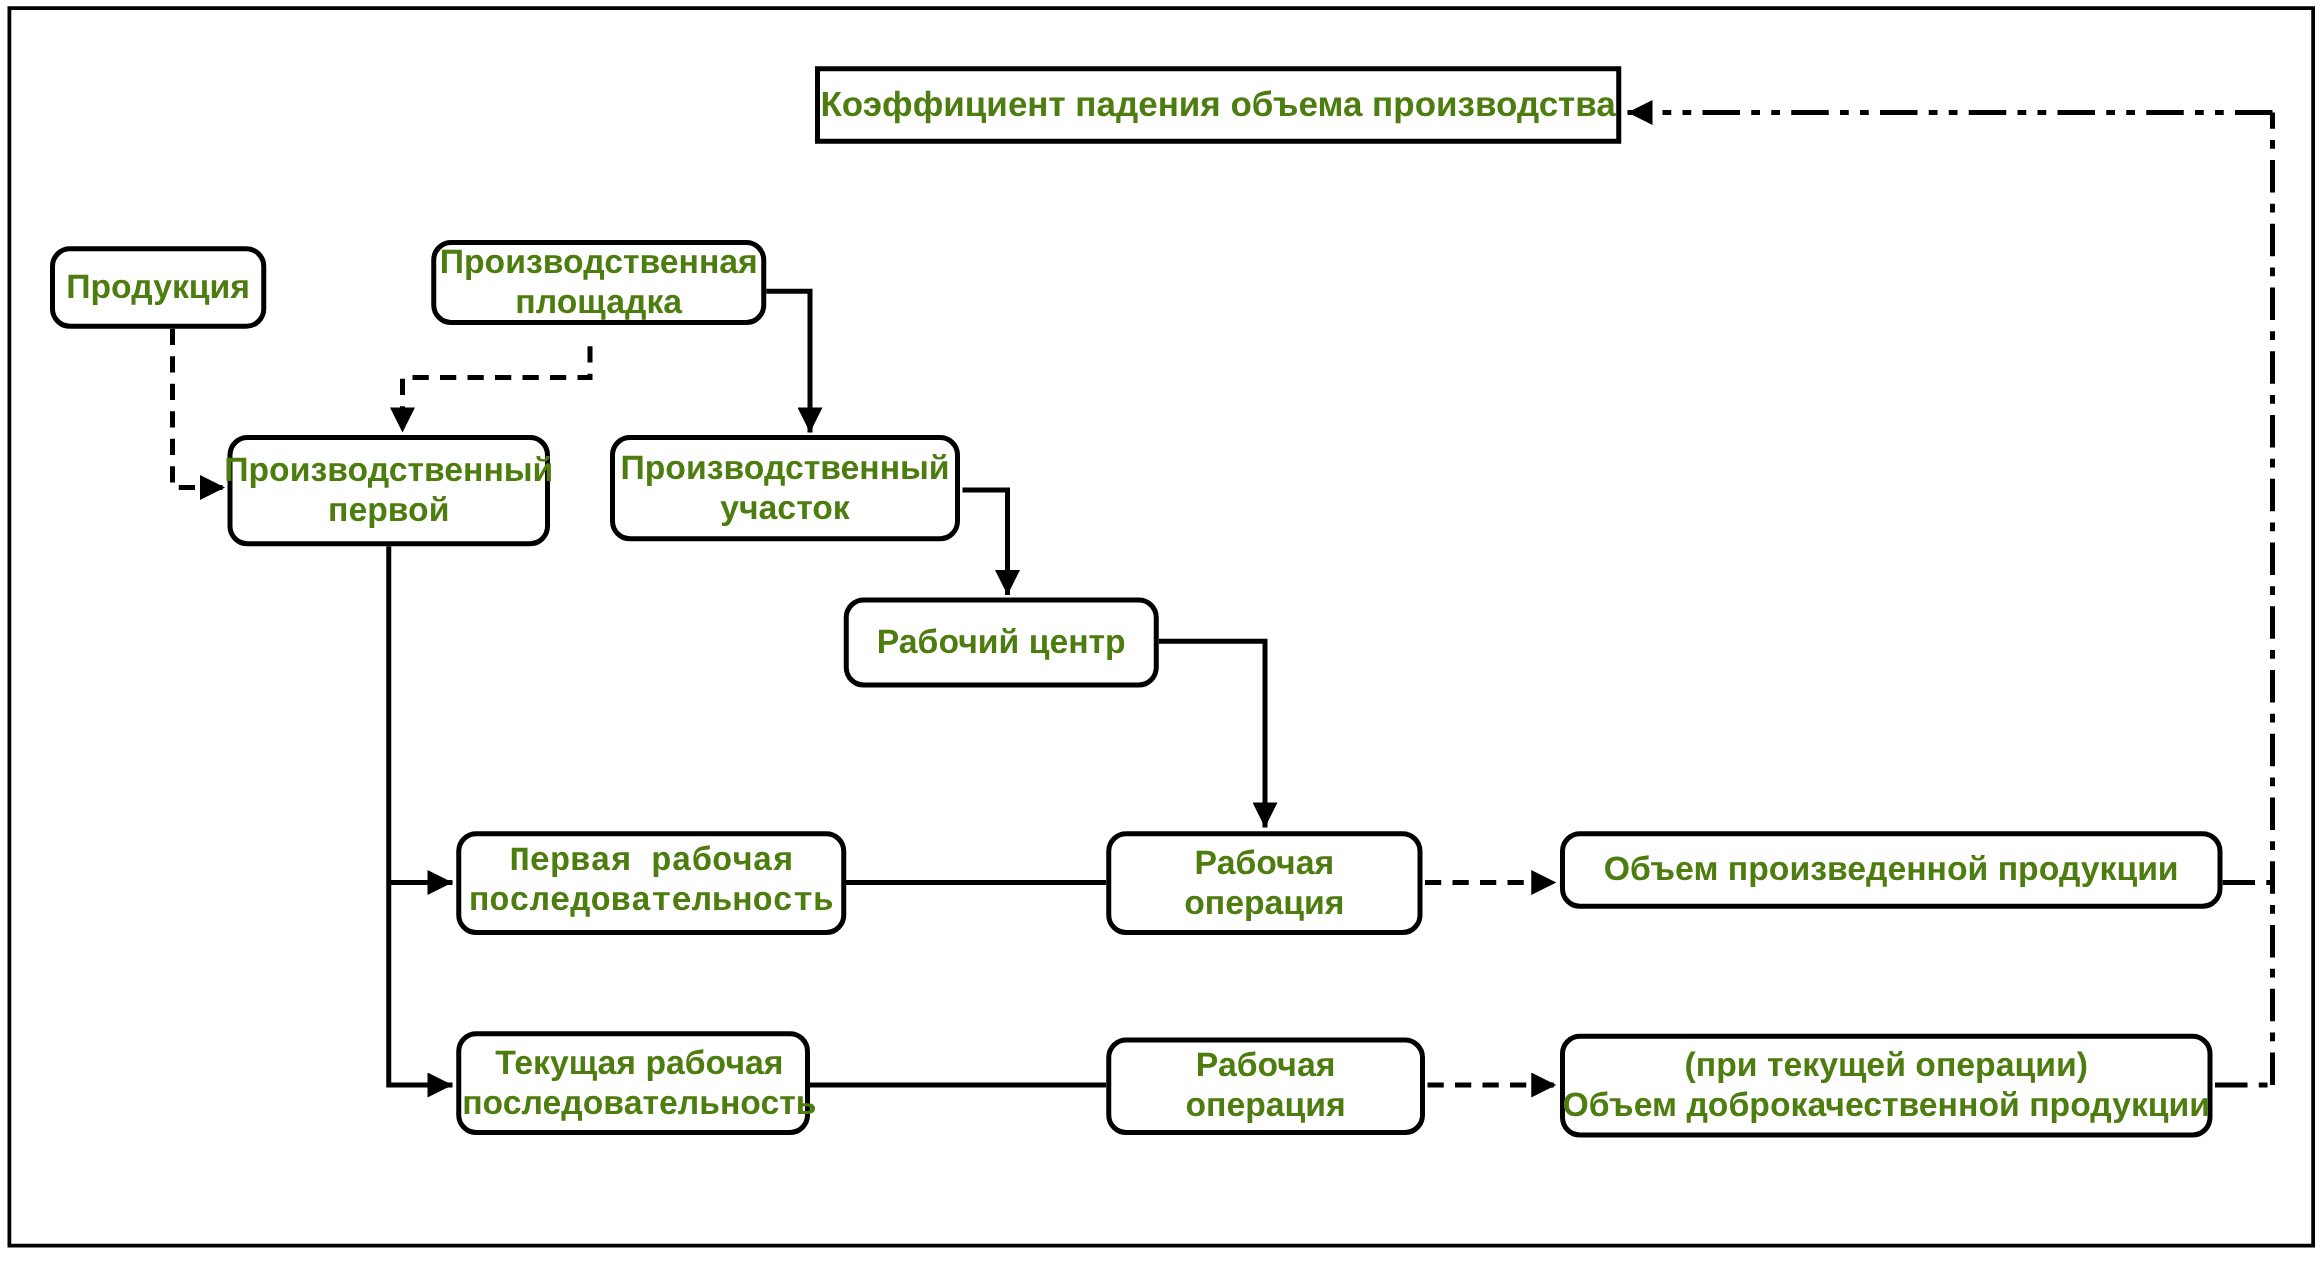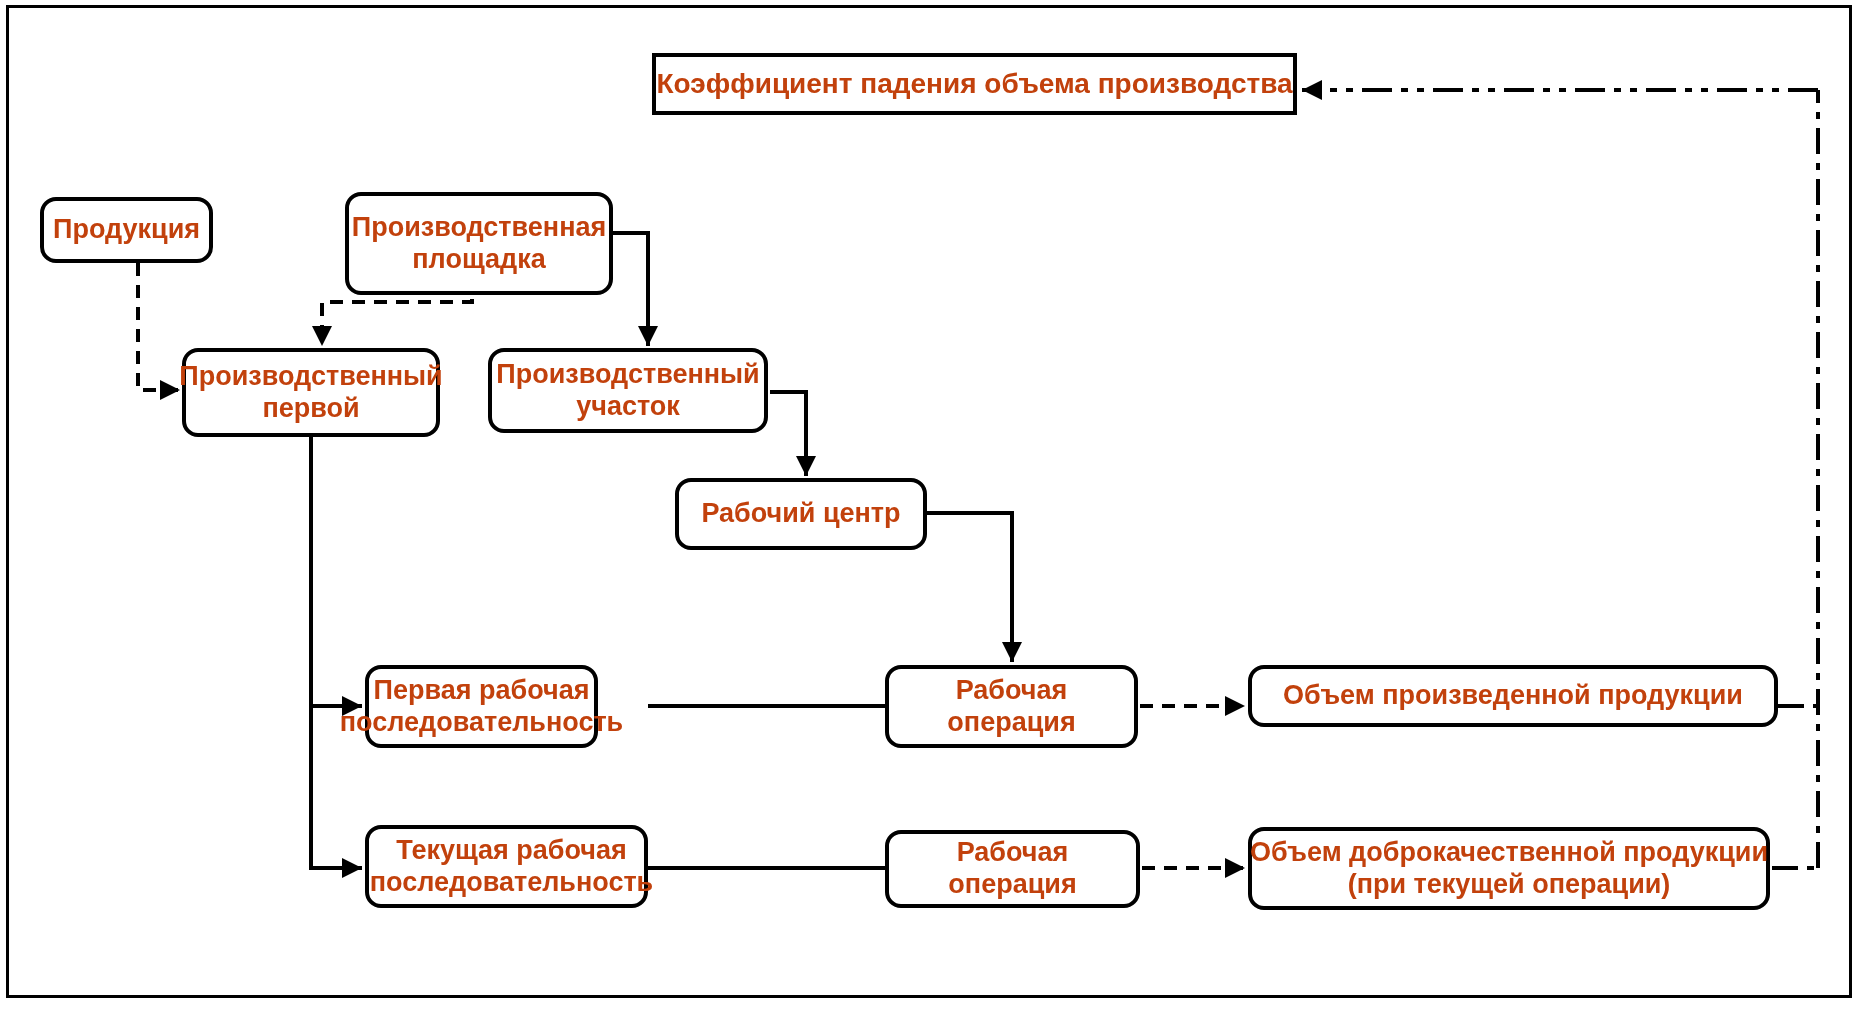--- a/index.html
+++ b/index.html
@@ -4,29 +4,29 @@
 <style>
   html,body{margin:0;padding:0;background:#ffffff;}
   #stage{position:relative;width:1857px;height:1009px;background:#ffffff;
          font-family:"Liberation Sans","DejaVu Sans",sans-serif;overflow:hidden;}
   #frame{position:absolute;left:6px;top:5px;width:1846px;height:993px;
          border:3px solid #000;box-sizing:border-box;}
   #connectors{position:absolute;left:0;top:0;width:1857px;height:1009px;pointer-events:none;}
   .node{position:absolute;box-sizing:border-box;background:#fff;border:4px solid #000;
         border-radius:16px;display:flex;flex-direction:column;align-items:center;
         justify-content:center;text-align:center;font-weight:bold;font-size:27px;
-        line-height:1.18;color:#c2410c;z-index:2;}
+        line-height:1.18;color:#4d7c0f;z-index:2;}
   .node span{display:block;white-space:nowrap;}
   #n-title{left:652px;top:53px;width:645px;height:62px;border-radius:0;font-size:28px;}
   #n-produkciya{left:40px;top:197px;width:173px;height:66px;}
-  #n-ploshchadka{left:345px;top:192px;width:268px;height:103px;}
+  #n-ploshchadka{left:345px;top:192px;width:268px;height:68px;}
   #n-zakaz{left:182px;top:348px;width:258px;height:89px;}
   #n-uchastok{left:488px;top:348px;width:280px;height:85px;}
   #n-centr{left:675px;top:478px;width:252px;height:72px;text-align:right;}
-  #n-pervaya{left:365px;top:665px;width:233px;height:83px;}
+  #n-pervaya{left:365px;top:665px;width:312px;height:83px;font-family:Liberation Mono, monospace;}
   #n-tekushchaya{left:365px;top:825px;width:283px;height:83px;padding-left:10px;}
   #n-oper1{left:885px;top:665px;width:253px;height:83px;}
   #n-oper2{left:885px;top:830px;width:255px;height:78px;}
   #n-obem1{left:1248px;top:665px;width:530px;height:62px;text-align:center;}
   #n-obem2{left:1248px;top:827px;width:522px;height:83px;}
   path.conn{stroke:#000;stroke-width:4;fill:none;}
   path.dashed{stroke-dasharray:13 9;}
   path.dashdot{stroke-dasharray:26 9 7 9;}
   path.dashdotdot{stroke-dasharray:30 9 7 9 7 9;}
 </style>
@@ -104,16 +104,16 @@
   <div class="node" id="n-oper2">
     <span>Рабочая</span>
     <span>операция</span>
   </div>
 
   <div class="node" id="n-obem1">
     <span>Объем произведенной продукции</span>
   </div>
 
   <div class="node" id="n-obem2">
+    <span>(при текущей операции)</span>
     <span>Объем доброкачественной продукции</span>
-    <span>(при текущей операции)</span>
   </div>
 </div>
 
 </body></html>

